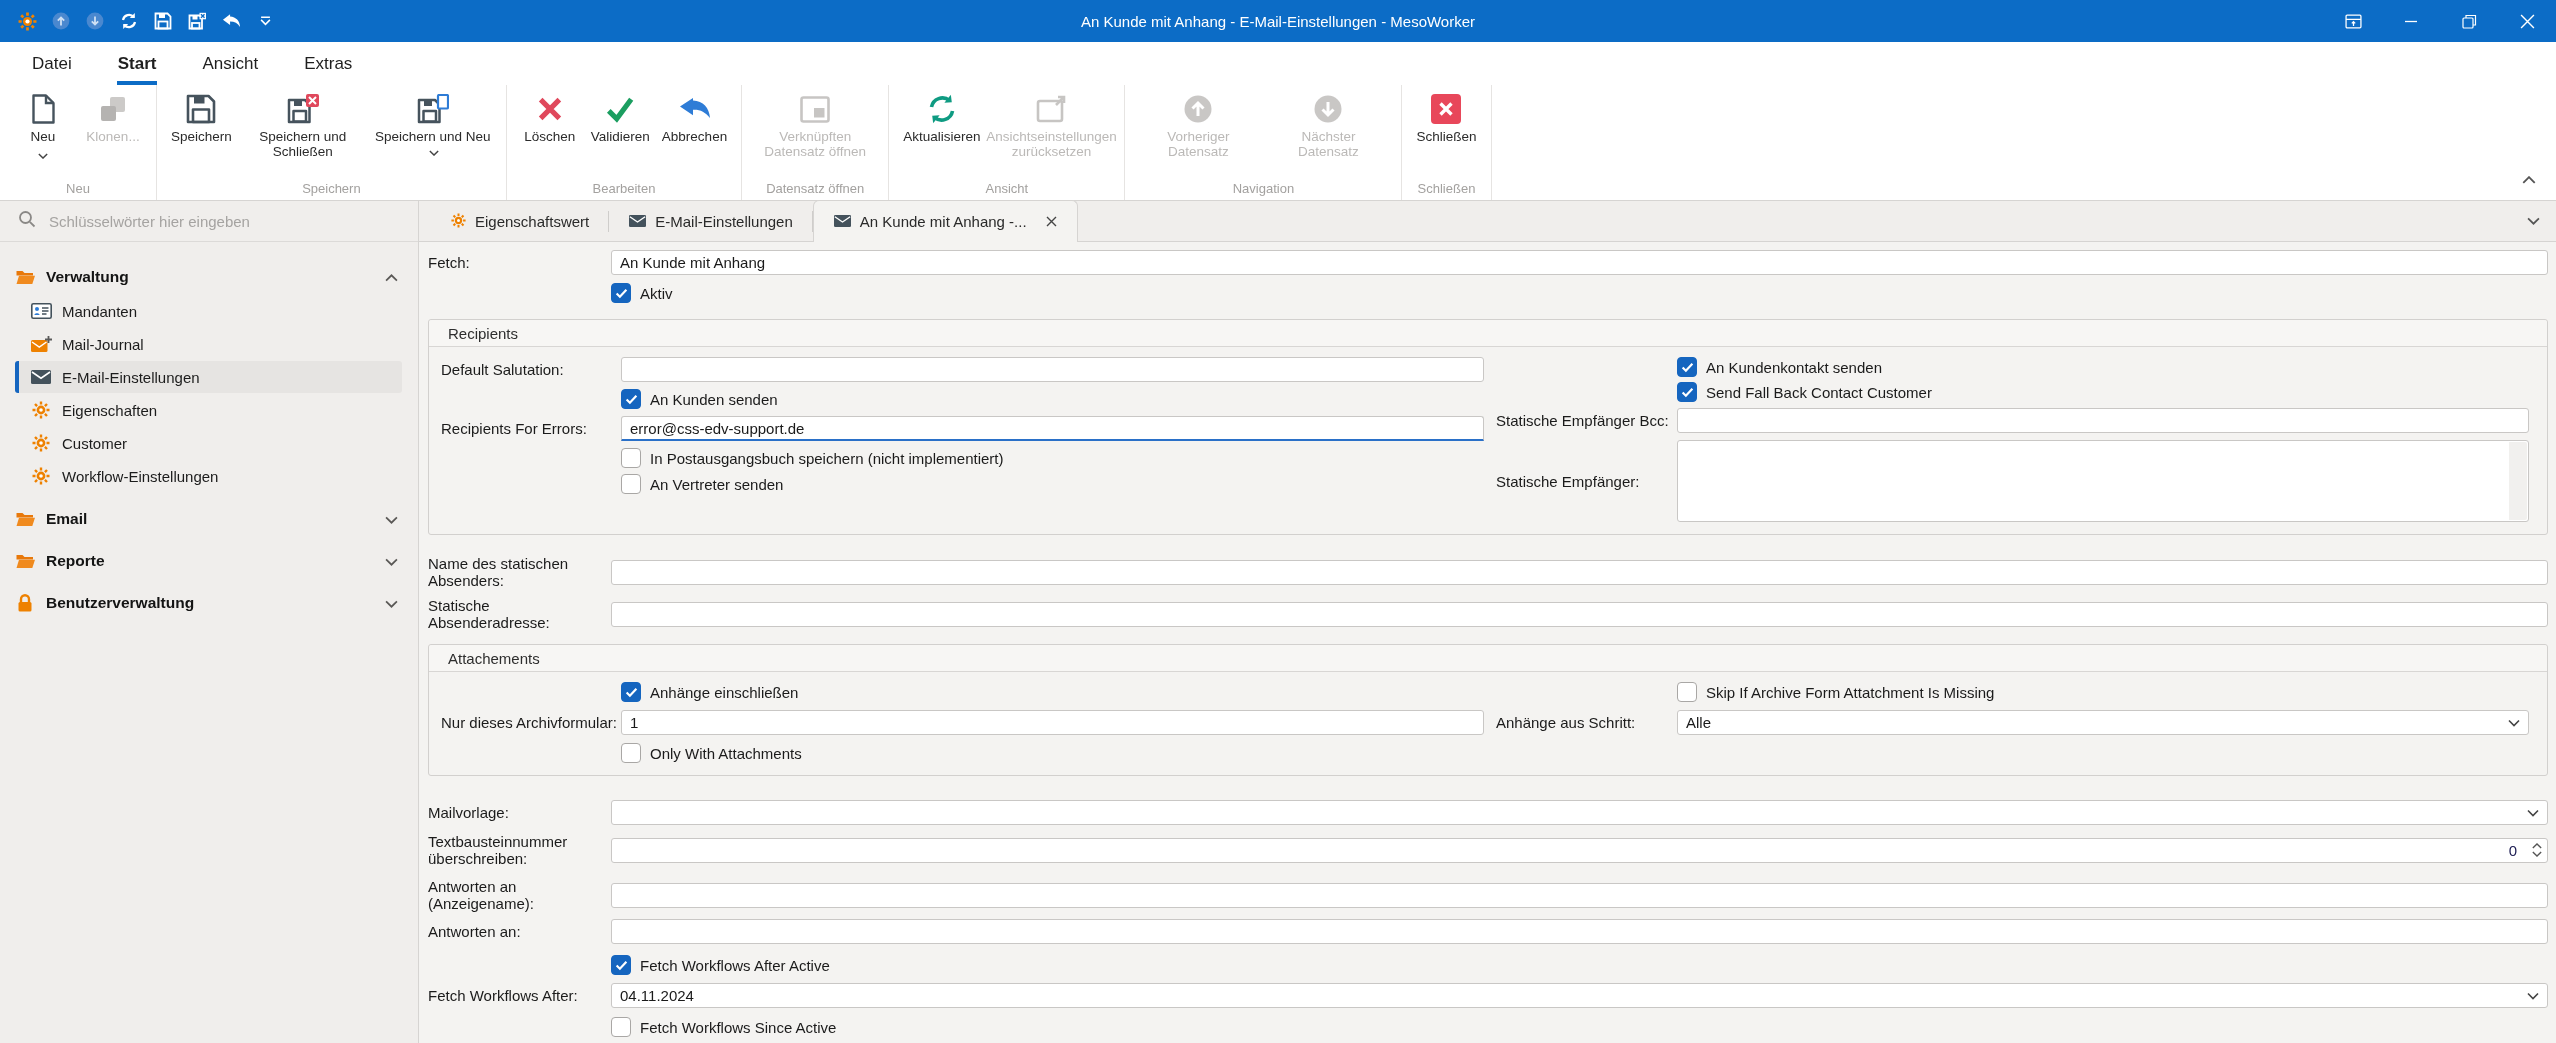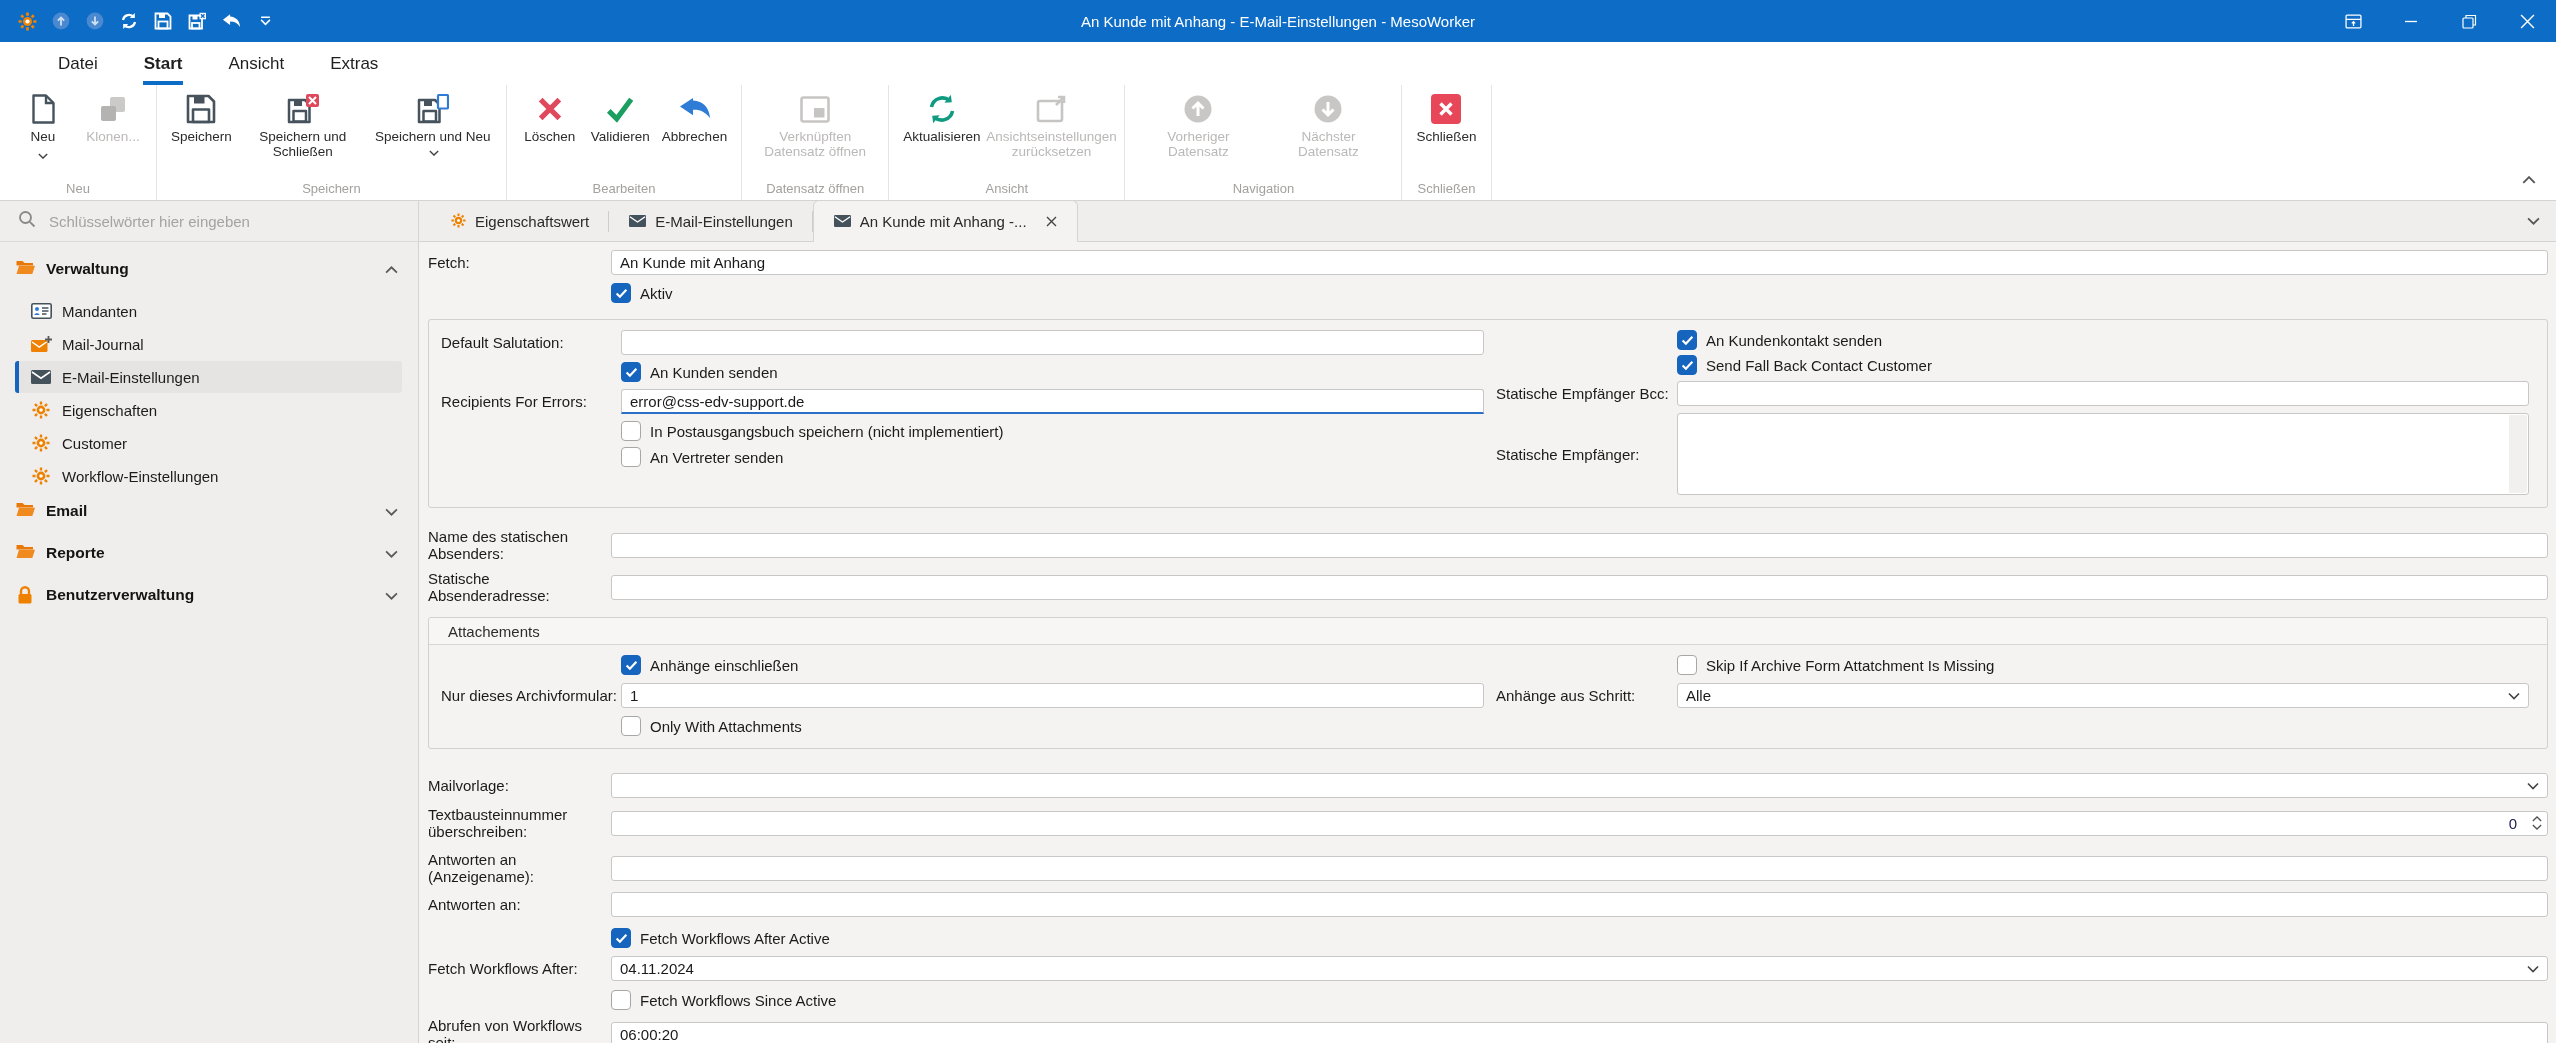--- a/index.html
+++ b/index.html
@@ -9,21 +9,21 @@
   
   .titlebar{height:42px;background:#0c6cc6;display:flex;align-items:center;position:relative;flex:none;color:#fff;}
   .qat{display:flex;align-items:center;gap:0;padding-left:10px;}
   .qat .qbtn{width:34px;height:42px;display:flex;align-items:center;justify-content:center;}
   .win-title{position:absolute;left:50%;top:0;transform:translateX(-50%);height:42px;display:flex;align-items:center;
              font-size:15px;color:#fff;white-space:nowrap;}
   .wincontrols{margin-left:auto;display:flex;height:42px;}
   .wc{width:58px;height:42px;display:flex;align-items:center;justify-content:center;}
 
   
-  .menubar{height:43px;background:#fff;display:flex;align-items:center;padding-left:35px;gap:0;flex:none;}
+  .menubar{height:43px;background:#fff;display:flex;align-items:center;padding-left:9px;gap:0;flex:none;}
   .menu-item{font-size:17px;color:#1f1f1f;padding:0 23px;height:43px;display:flex;align-items:center;position:relative;}
   .menu-item.active{font-weight:bold;}
   .menu-item.active::after{content:"";position:absolute;left:22px;right:22px;bottom:0;height:4px;background:#0c6cc6;}
 
   
   .ribbon{height:115px;background:#fff;border-bottom:1px solid #d6d4d2;display:flex;flex:none;position:relative;}
   .rgroup{display:flex;flex-direction:column;border-right:1px solid #e6e4e2;padding:5px 8px 0 8px;}
   .rbtns{display:flex;align-items:flex-start;flex:1;justify-content:center;}
   .rbtn{min-width:58px;max-width:118px;padding:3px 6px;display:flex;flex-direction:column;align-items:center;border-radius:3px;cursor:default;}
   .ricon{height:32px;display:flex;align-items:center;justify-content:center;margin-bottom:4px;}
@@ -36,21 +36,21 @@
 
   
   .bodyrow{flex:1;display:flex;min-height:0;}
 
   
   .sidebar{width:418px;flex:none;background:#f0eeec;border-right:1px solid #d6d4d2;display:flex;flex-direction:column;}
   .searchband{height:40px;flex:none;border-bottom:1px solid #dcdad8;display:flex;align-items:center;gap:11px;padding-left:18px;}
   .searchband input{border:none;outline:none;background:transparent;font-family:"Liberation Sans",sans-serif;font-size:15px;color:#333;width:320px;}
   .searchband input::placeholder{color:#a5a3a1;}
   .tree{padding-top:12px;}
-  .ssec{height:34px;margin-top:6px;display:flex;gap:10px;padding:0 20px 0 14px;font-size:15.5px;font-weight:bold;color:#141414;}
+  .ssec{height:34px;margin-top:6px;display:flex;align-items:center;gap:10px;padding:0 20px 0 14px;font-size:15.5px;font-weight:bold;color:#141414;}
   .ssec .chev{margin-left:auto;}
   .sitem{height:32px;display:flex;align-items:center;gap:10px;font-size:15px;color:#1c1c1c;
          margin:1px 16px 1px 15px;border-left:4px solid transparent;padding-left:11px;border-radius:3px;}
   .sitem.selected{background:#e6e4e2;border-left-color:#1565bf;}
   .sic{width:22px;display:flex;justify-content:center;flex:none;}
 
   
   .main{flex:1;display:flex;flex-direction:column;min-width:0;}
   .tabstrip{height:40px;flex:none;background:#f0eeec;border-bottom:1px solid #d6d4d2;display:flex;align-items:flex-end;padding-left:12px;position:relative;}
   .tab{height:39px;display:flex;align-items:center;gap:9px;padding:0 20px;font-size:15px;color:#2a2a2a;position:relative;}
@@ -574,20 +574,21 @@
           <span class="flabel"></span>
           <span class="cb checked">
               <svg width="13" height="11" viewBox="0 0 12 10">
                 <polyline points="1.5,5 4.5,8 10.5,1.5" fill="none" stroke="#fff" stroke-width="2"></polyline>
               </svg>
             </span>
           <span class="cblabel">Aktiv</span>
         </div>
 
         <div class="gbox" style="margin-bottom:20px;">
+          <div class="ghead">Recipients</div>
           <div class="gbody">
             <div class="gcol">
               <div class="frow" style="margin-bottom:7px;">
                 <span class="glabel">Default Salutation:</span>
                 <span class="field">
                   <input class="inp" value="" style="">
                 </span>
               </div>
               <div class="frow" style="margin-bottom:7px;">
                 <span class="glabel"></span>

